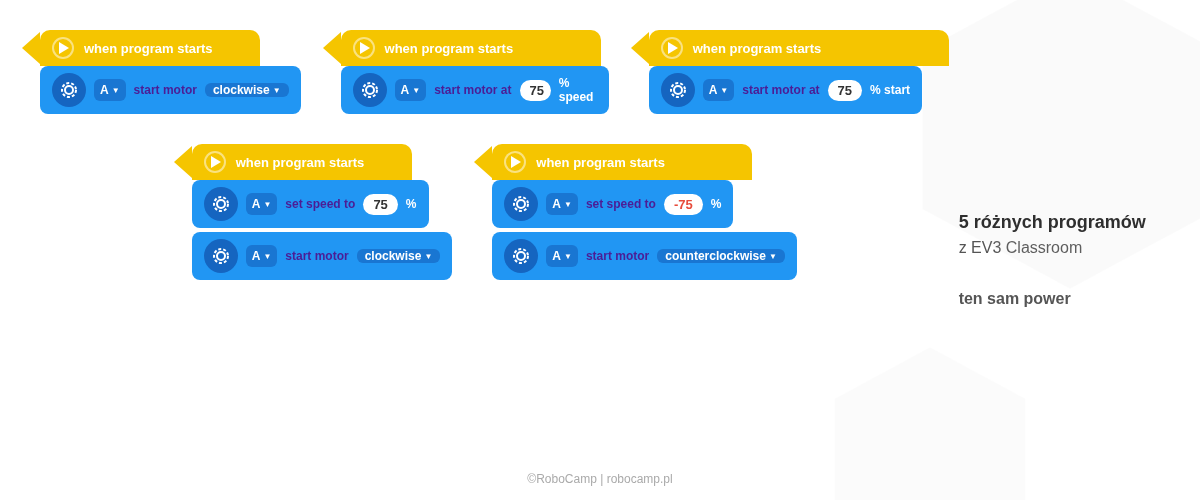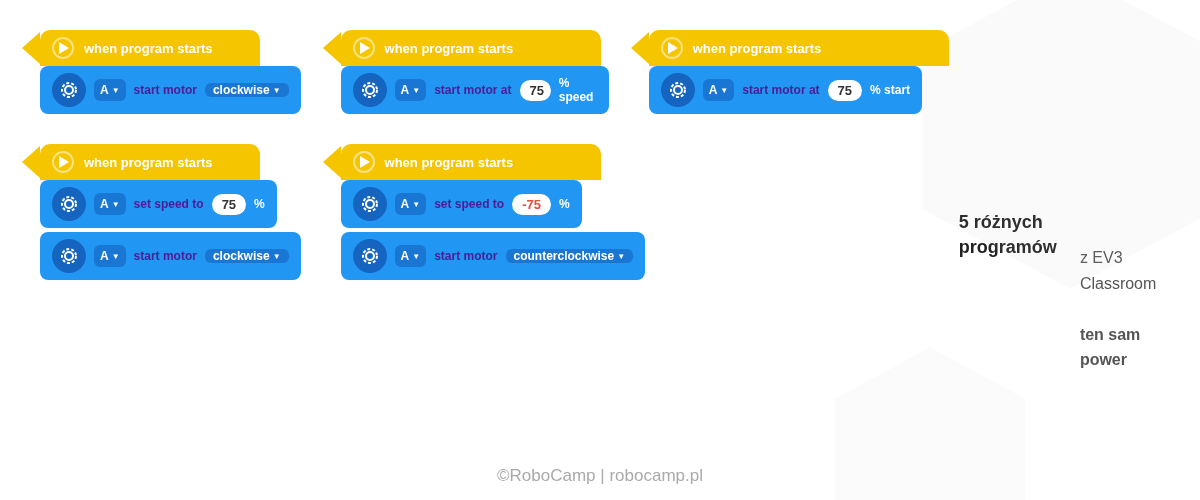--- a/index.html
+++ b/index.html
@@ -37,33 +37,34 @@
       height: 500px;
       padding: 30px 40px;
       align-items: flex-start;
     }
 
     .blocks-area {
       flex: 1;
       display: flex;
       flex-direction: column;
       gap: 30px;
+      align-items: center;
     }
 
     .row {
       display: flex;
       flex-direction: row;
       gap: 40px;
       align-items: flex-start;
     }
 
     .text-panel {
       width: 280px;
       display: flex;
-      flex-direction: row;
+      flex-direction: column;
       justify-content: center;
       padding-top: 180px;
       padding-left: 10px;
     }
 
     
     .program-block {
       display: flex;
       flex-direction: column;
       align-items: flex-start;
@@ -215,29 +216,28 @@
       font-weight: 900;
       color: #222;
       line-height: 1.4;
     }
 
     .text-sub {
       font-size: 16px;
       font-weight: 400;
       color: #555;
       line-height: 1.6;
-      margin-top: 35px;
     }
 
     .footer {
       position: absolute;
       bottom: 14px;
       left: 50%;
       transform: translateX(-50%);
-      font-size: 17px;
+      font-size: 12px;
       color: #aaa;
       white-space: nowrap;
     }
 
     .when-starts-bar-wide {
       min-width: 260px;
     }
 
     .when-starts-bar-wider {
       min-width: 300px;

